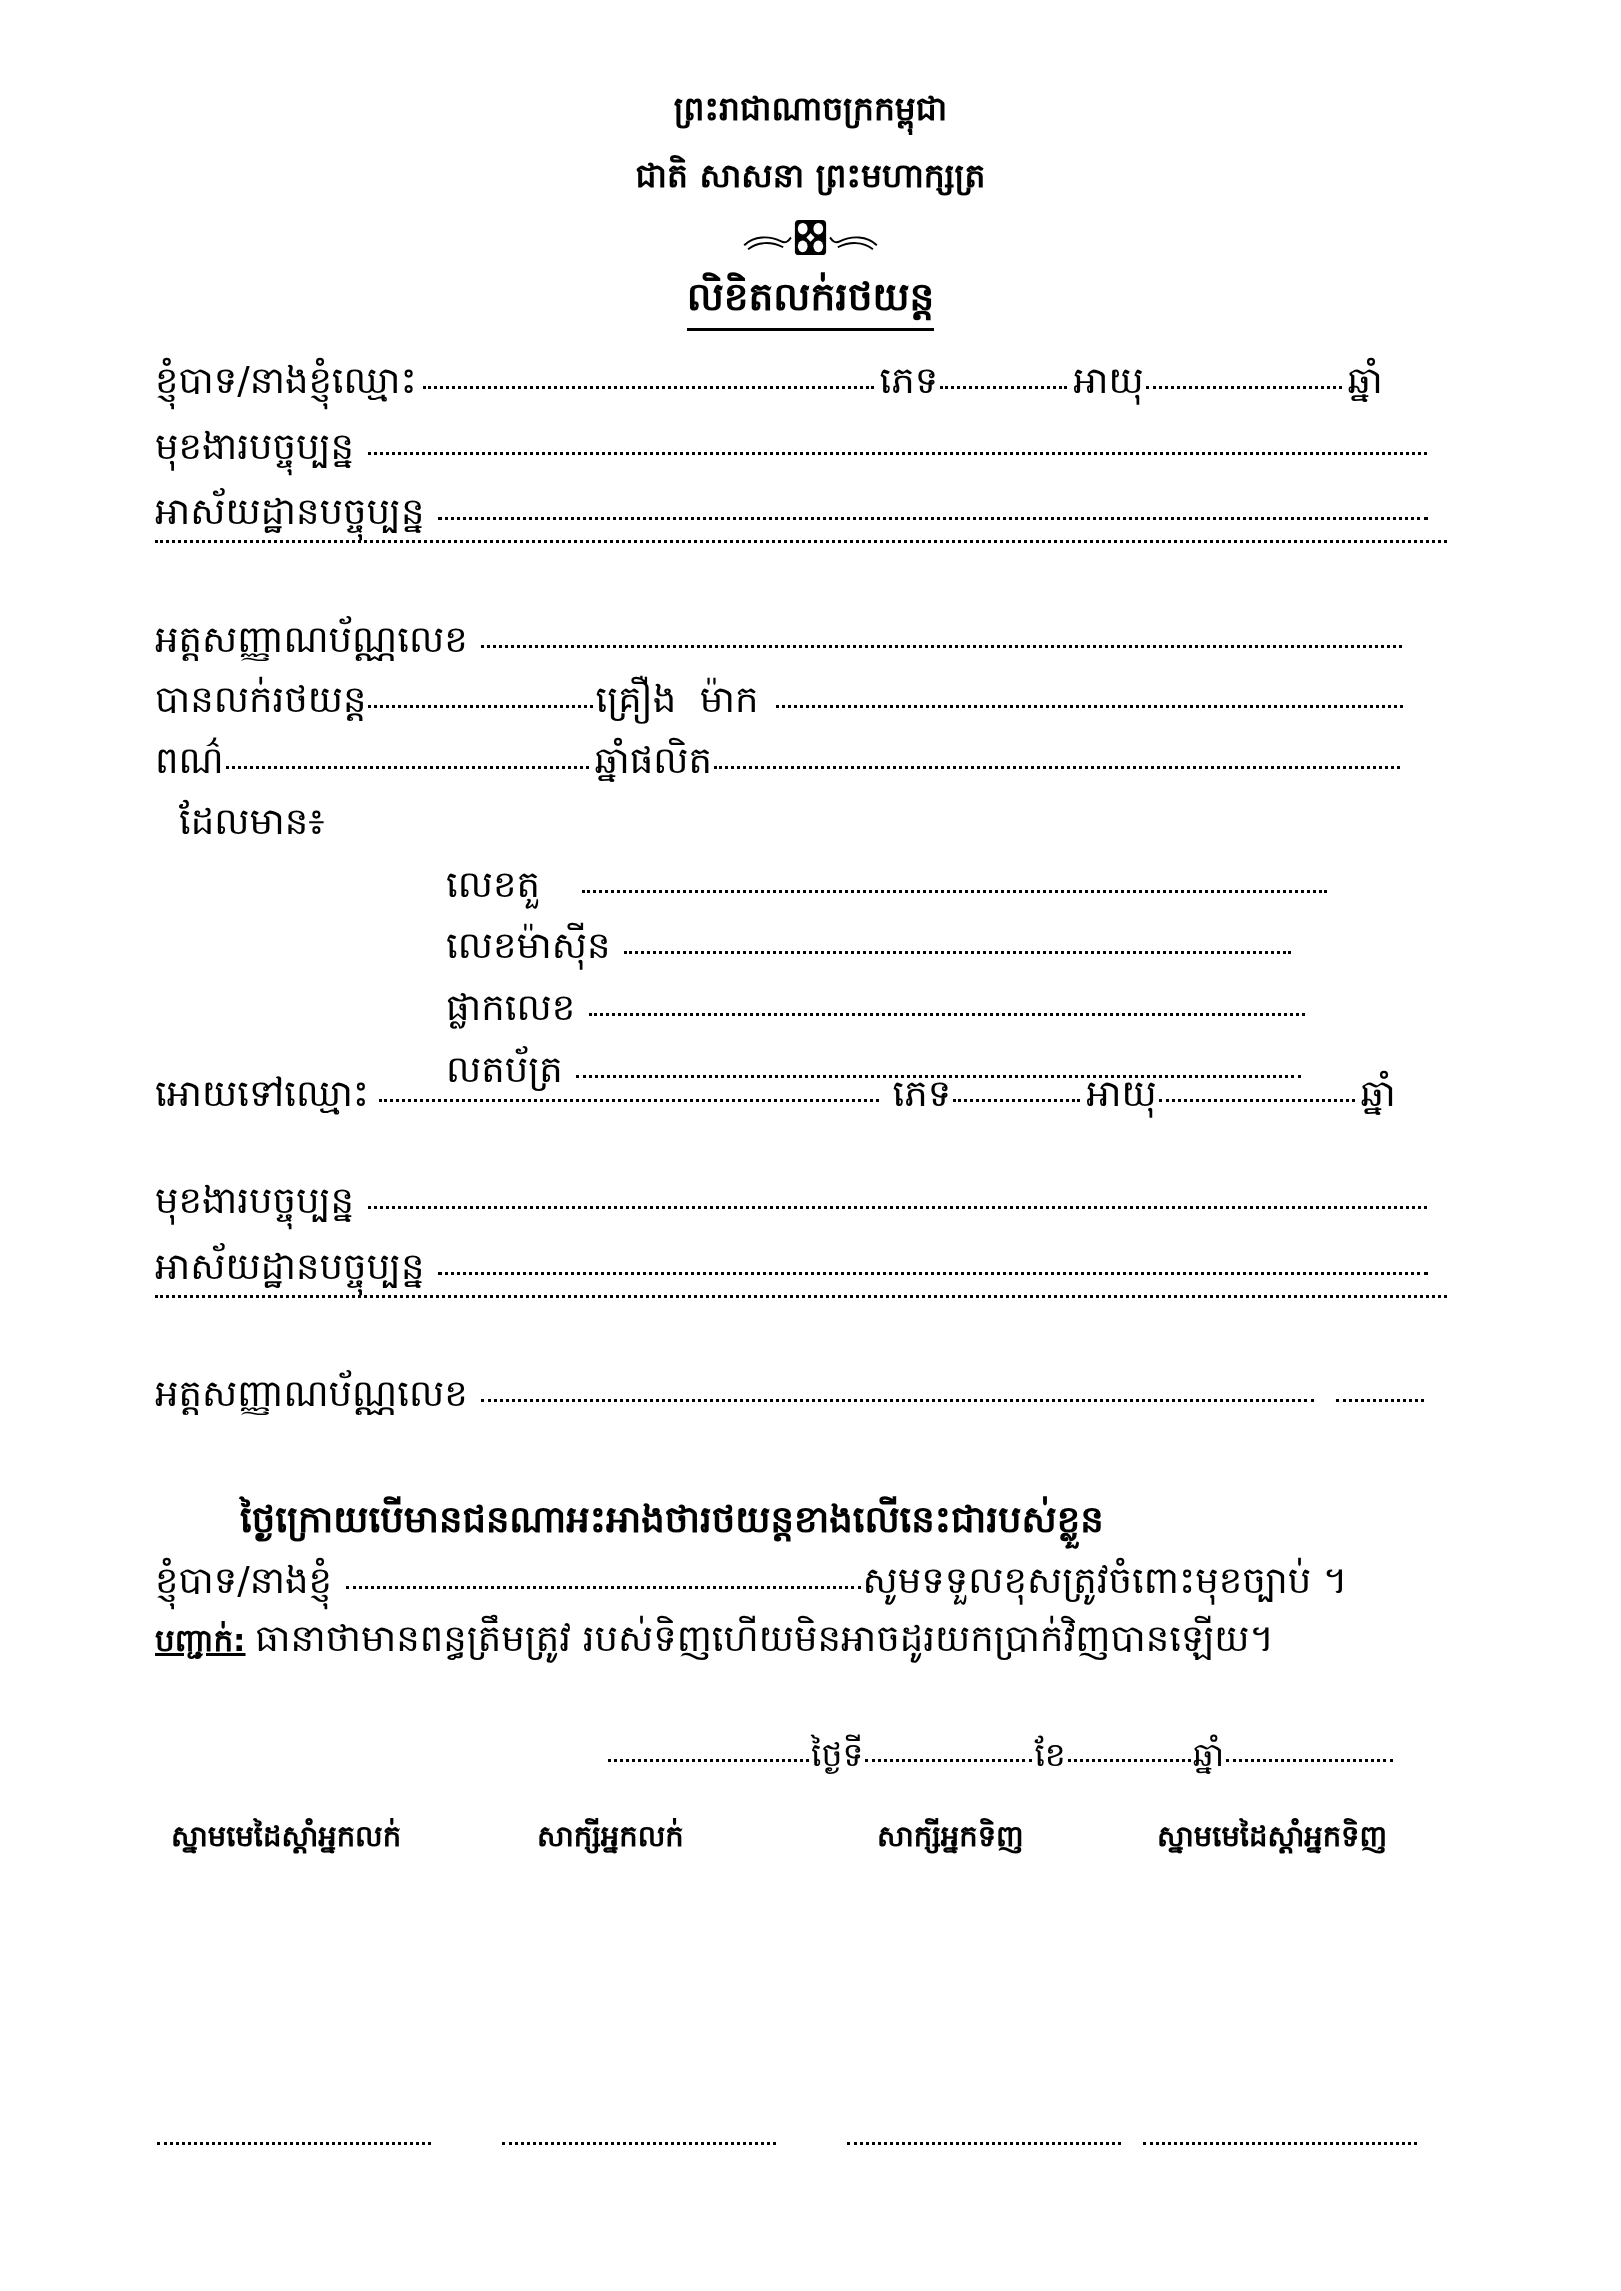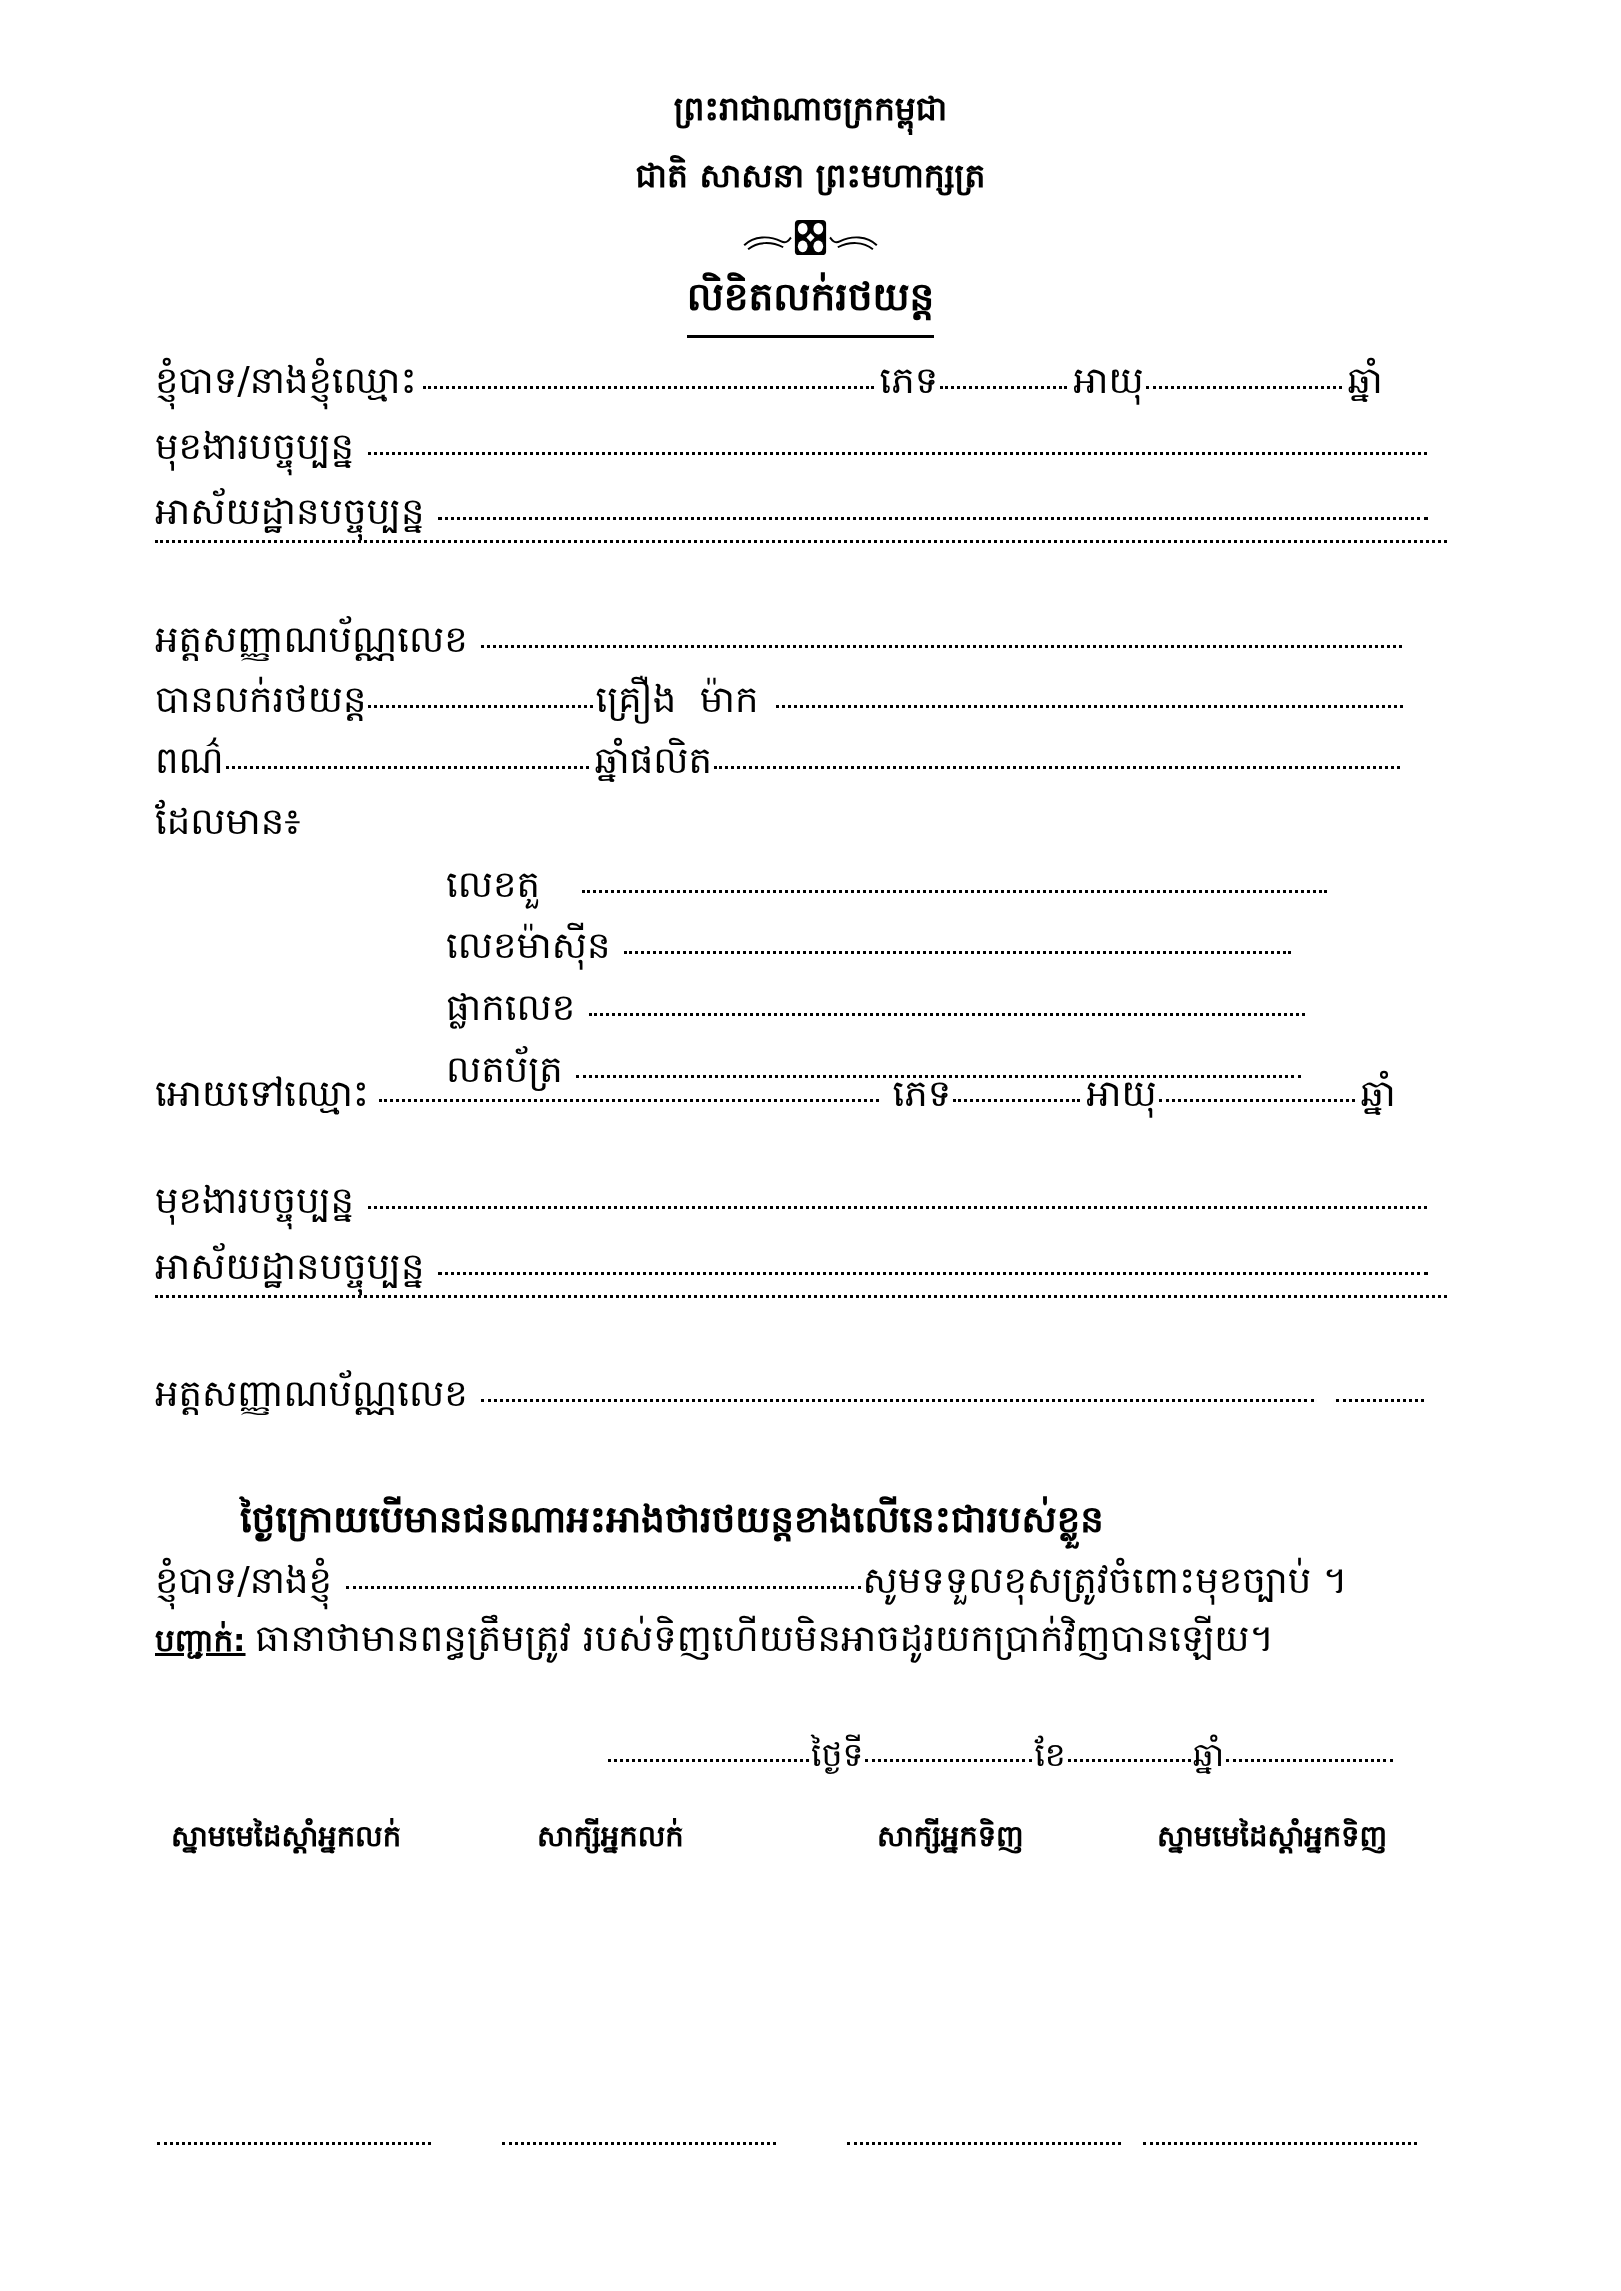--- a/index.html
+++ b/index.html
@@ -2,21 +2,21 @@
 <html><head>
 <meta charset="utf-8">
 <style>
   html, body { margin: 0; padding: 0; background: #ffffff; }
   body { width: 1621px; height: 2292px; position: relative; overflow: hidden;
          font-family: "DejaVu Sans", sans-serif; color: #000; }
   .page { position: absolute; left: 0; top: 0; width: 1621px; height: 2292px; }
   .center { position: absolute; left: 0; width: 1621px; text-align: center; }
   .hdr { font-weight: bold; font-size: 33px; }
   .title { font-weight: bold; font-size: 39px; }
-  .title span { border-bottom: 3.9px solid #000; padding-bottom: 16px; }
+  .title span { border-bottom: 3.9px solid #000; padding-bottom: 6px; font-family: Liberation Mono, monospace; }
   .ornament { position: absolute; left: 742px; top: 218px; width: 137px; height: 39px; }
   .row { position: absolute; left: 155px; font-size: 37px; line-height: 59px; height: 59px;
          white-space: nowrap; display: flex; align-items: baseline; }
   .lbl { white-space: nowrap; }
   .dots { display: inline-block; border-bottom: 3.9px dotted #000; height: 0; margin: 0 5.9px;
           position: relative; top: -3.9px; }
   .bold { font-weight: bold; }
   .underline { text-decoration: underline; font-weight: bold; }
   .sig { position: absolute; top: 1818px; font-size: 29px; font-weight: bold; white-space: nowrap; }
   .sigline { position: absolute; top: 2142px; height: 0; border-bottom: 3.9px dotted #000; }
@@ -83,21 +83,21 @@
     <span class="dots" style="width:627px;margin-left:17.6px;"></span>
   </div>
 
   <div class="row" style="top:731px;">
     <span class="lbl">ពណ៌</span>
     <span class="dots" style="width:363px;margin:0 5.9px 0 2px;"></span>
     <span class="lbl">ឆ្នាំផលិត</span>
     <span class="dots" style="width:686px;margin-left:2px;"></span>
   </div>
 
-  <div class="row" style="top:792px;">
+  <div class="row" style="top:792px;margin-left:24px;">
     <span class="lbl">ដែលមាន៖</span>
   </div>
 
   <div class="row" style="top:855px;left:446px;gap:28px;">
     <span class="lbl">លេខតួ</span>
     <span class="dots" style="width:745px;margin-left:13.7px;"></span>
   </div>
   <div class="row" style="top:916px;left:446px;">
     <span class="lbl">លេខម៉ាស៊ីន</span>
     <span class="dots" style="width:667px;margin-left:13.7px;"></span>

